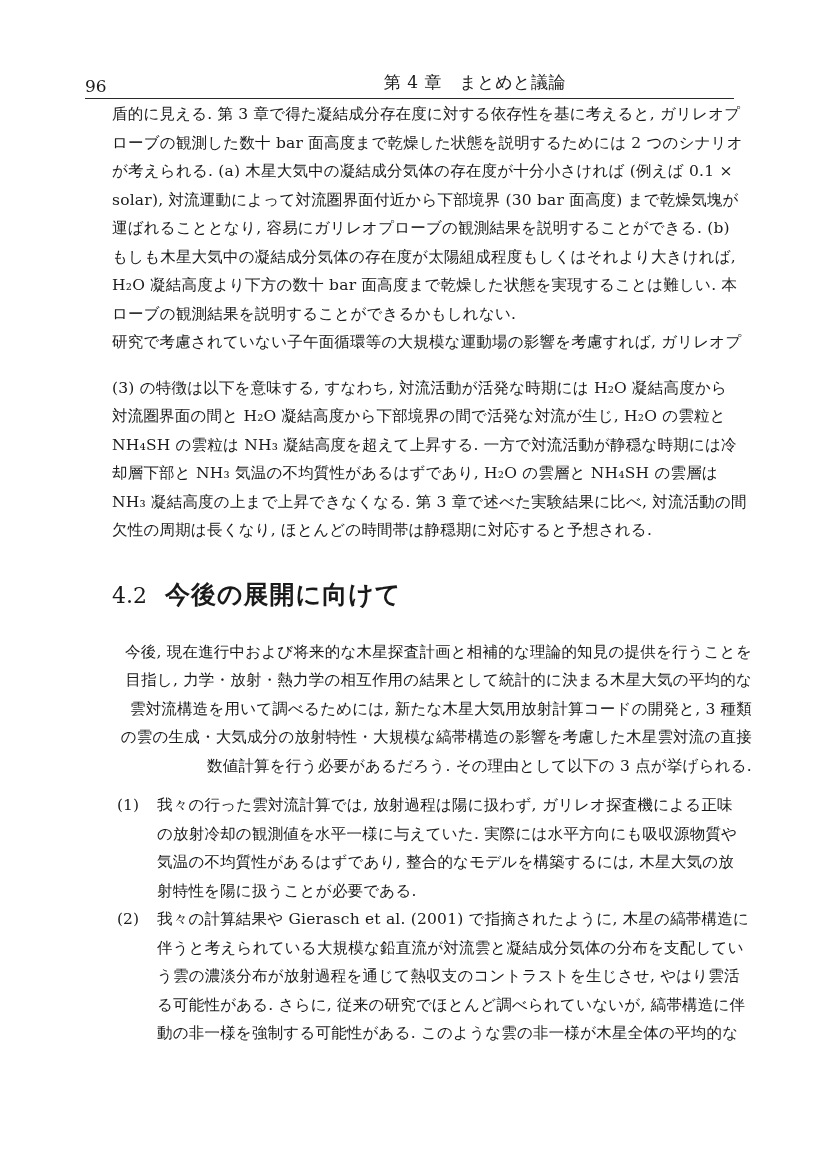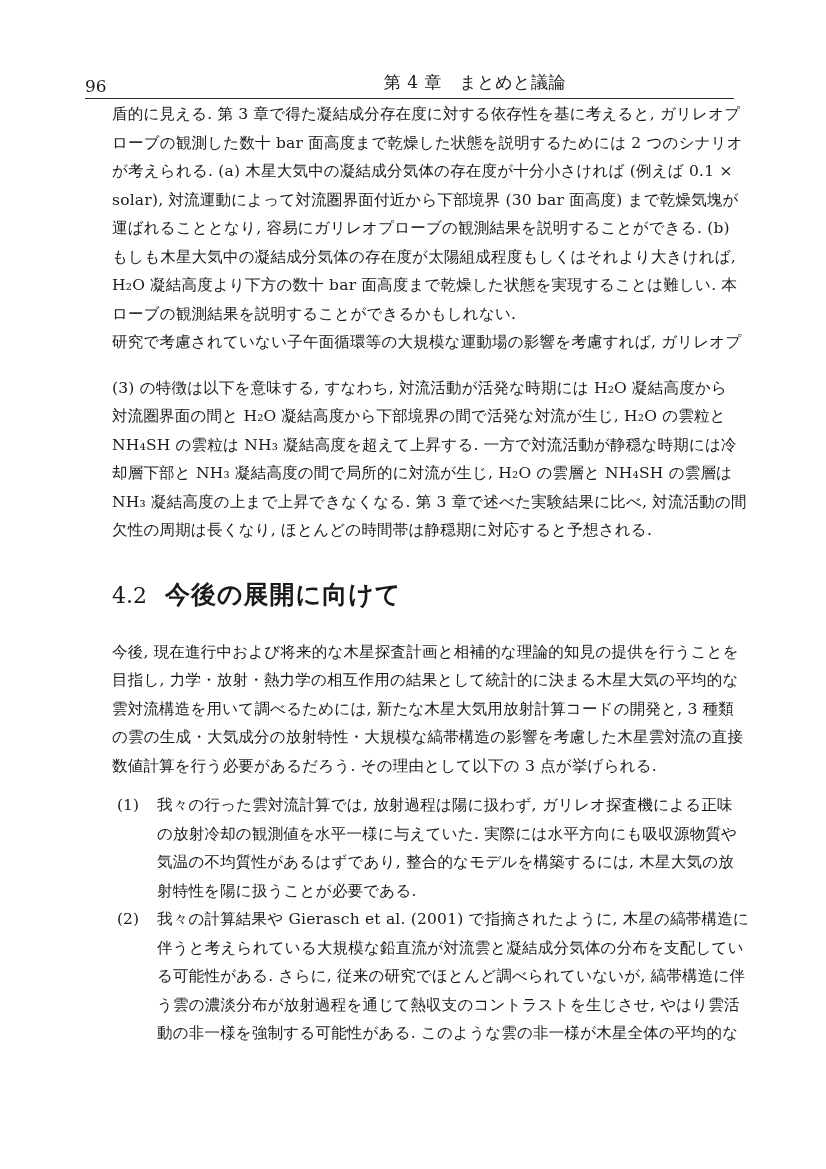--- a/index.html
+++ b/index.html
@@ -50,21 +50,21 @@
     font-size: 22px;
     margin-right: 18px;
   }
   .section-title {
     font-family: "DejaVu Sans", "Liberation Sans", sans-serif;
     font-weight: bold;
     font-size: 25px;
     letter-spacing: 1px;
     text-align: right;
   }
-  .para-3 { margin-top: 26px; }
+  .para-3 { margin-top: 26px; text-align: right; }
   .numbered-list { margin-top: 11px; }
   .list-item { position: relative; padding-left: 45px; }
   .item-label {
     position: absolute; left: 5px; top: 0;
     height: 28.5px; line-height: 28.5px;
     font-size: 15.5px;
   }
 </style>
 </head>
 <body>
@@ -88,21 +88,21 @@
       <div class="line">H₂O 凝結高度より下方の数十 bar 面高度まで乾燥した状態を実現することは難しい. 本</div>
       <div class="line">ローブの観測結果を説明することができるかもしれない.</div>
       <div class="line">研究で考慮されていない子午面循環等の大規模な運動場の影響を考慮すれば, ガリレオプ</div>
     </div>
 
   <div class="para para-2">
 
   <div class="line">(3) の特徴は以下を意味する, すなわち, 対流活動が活発な時期には H₂O 凝結高度から</div>
       <div class="line">対流圏界面の間と H₂O 凝結高度から下部境界の間で活発な対流が生じ, H₂O の雲粒と</div>
       <div class="line">NH₄SH の雲粒は NH₃ 凝結高度を超えて上昇する. 一方で対流活動が静穏な時期には冷</div>
-      <div class="line">却層下部と NH₃ 凝結高度の間で局所的に対流が生じ, H₂O の雲層と NH₄SH の雲層は</div>
+      <div class="line">却層下部と NH₃ 気温の不均質性があるはずであり, H₂O の雲層と NH₄SH の雲層は</div>
       <div class="line">NH₃ 凝結高度の上まで上昇できなくなる. 第 3 章で述べた実験結果に比べ, 対流活動の間</div>
       <div class="line">欠性の周期は長くなり, ほとんどの時間帯は静穏期に対応すると予想される.</div>
     </div>
 
   <div class="section-heading">
     <span class="section-number">4.2</span><span class="section-title">今後の展開に向けて</span>
   </div>
 
   <div class="para para-3">
 
@@ -123,20 +123,20 @@
           <div class="line">気温の不均質性があるはずであり, 整合的なモデルを構築するには, 木星大気の放</div>
           <div class="line">射特性を陽に扱うことが必要である.</div>
         </div>
     </div>
     <div class="list-item">
       <span class="item-label">(2)</span>
       <div class="item-body">
 
       <div class="line">我々の計算結果や Gierasch et al. (2001) で指摘されたように, 木星の縞帯構造に</div>
           <div class="line">伴うと考えられている大規模な鉛直流が対流雲と凝結成分気体の分布を支配してい</div>
+          <div class="line">う雲の濃淡分布が放射過程を通じて熱収支のコントラストを生じさせ, やはり雲活</div>
           <div class="line">る可能性がある. さらに, 従来の研究でほとんど調べられていないが, 縞帯構造に伴</div>
-          <div class="line">う雲の濃淡分布が放射過程を通じて熱収支のコントラストを生じさせ, やはり雲活</div>
           <div class="line">動の非一様を強制する可能性がある. このような雲の非一様が木星全体の平均的な</div>
         </div>
     </div>
   </div>
 
 </main>
 
 </body></html>

